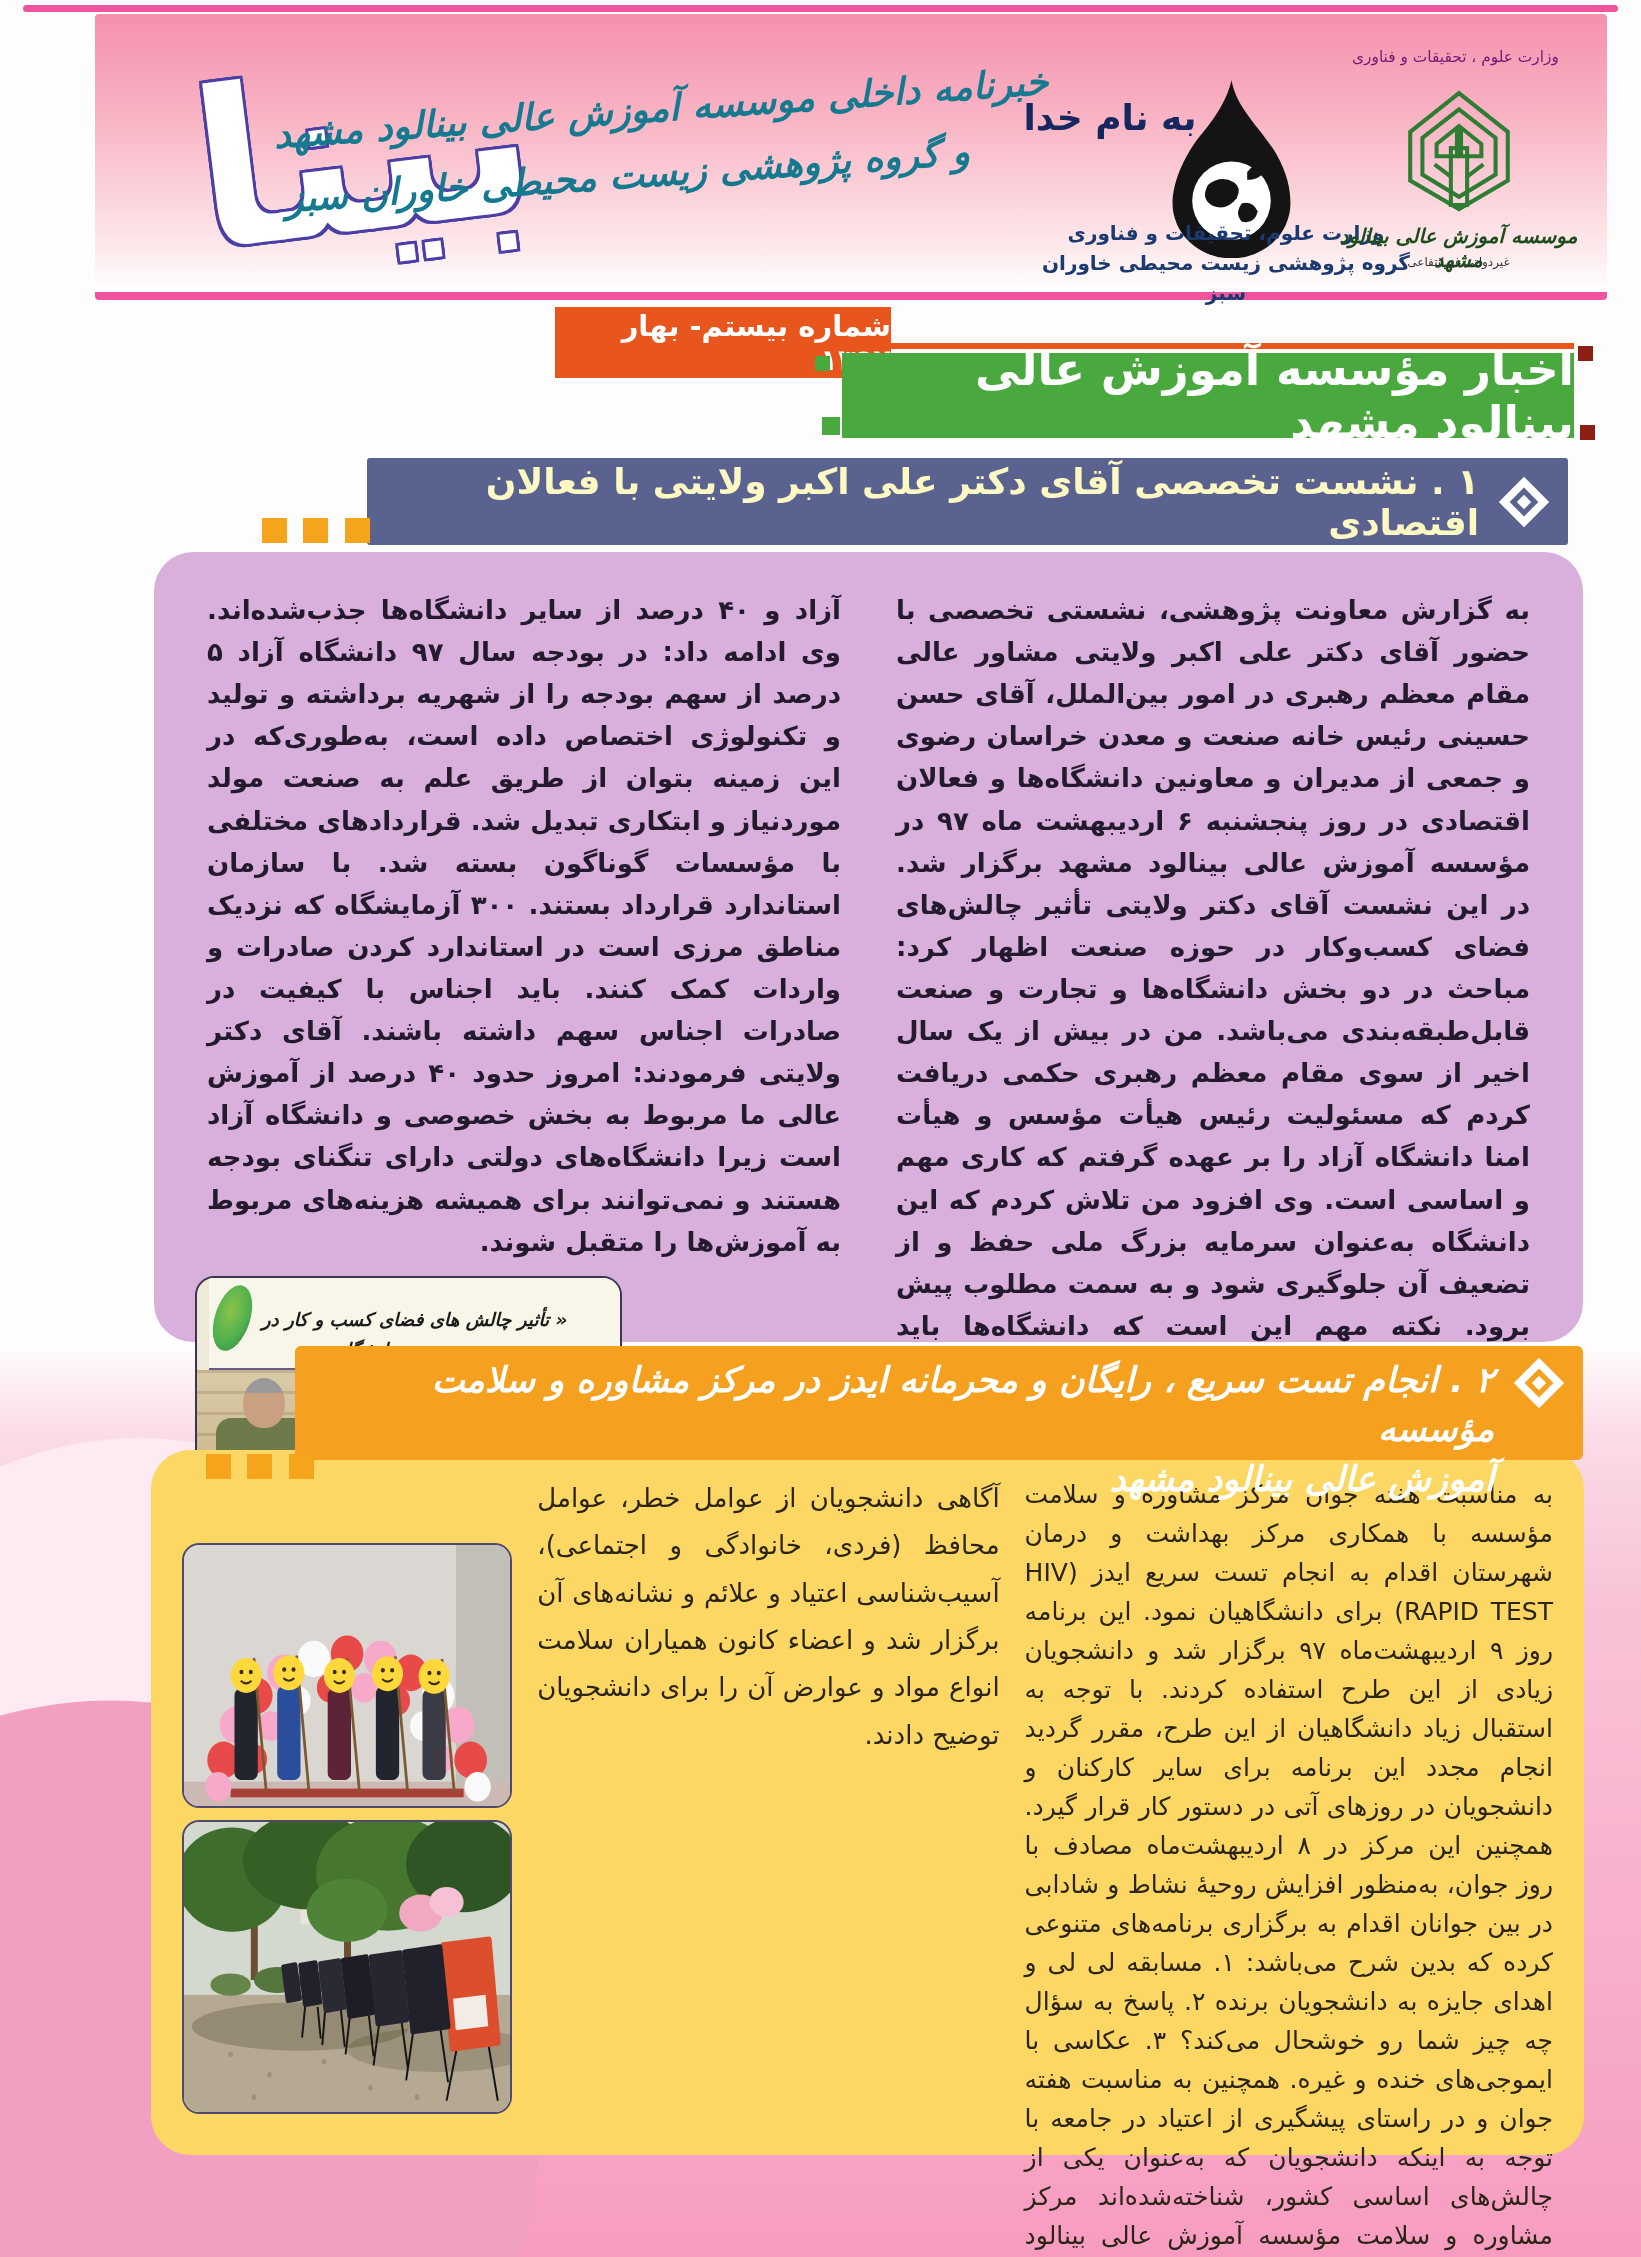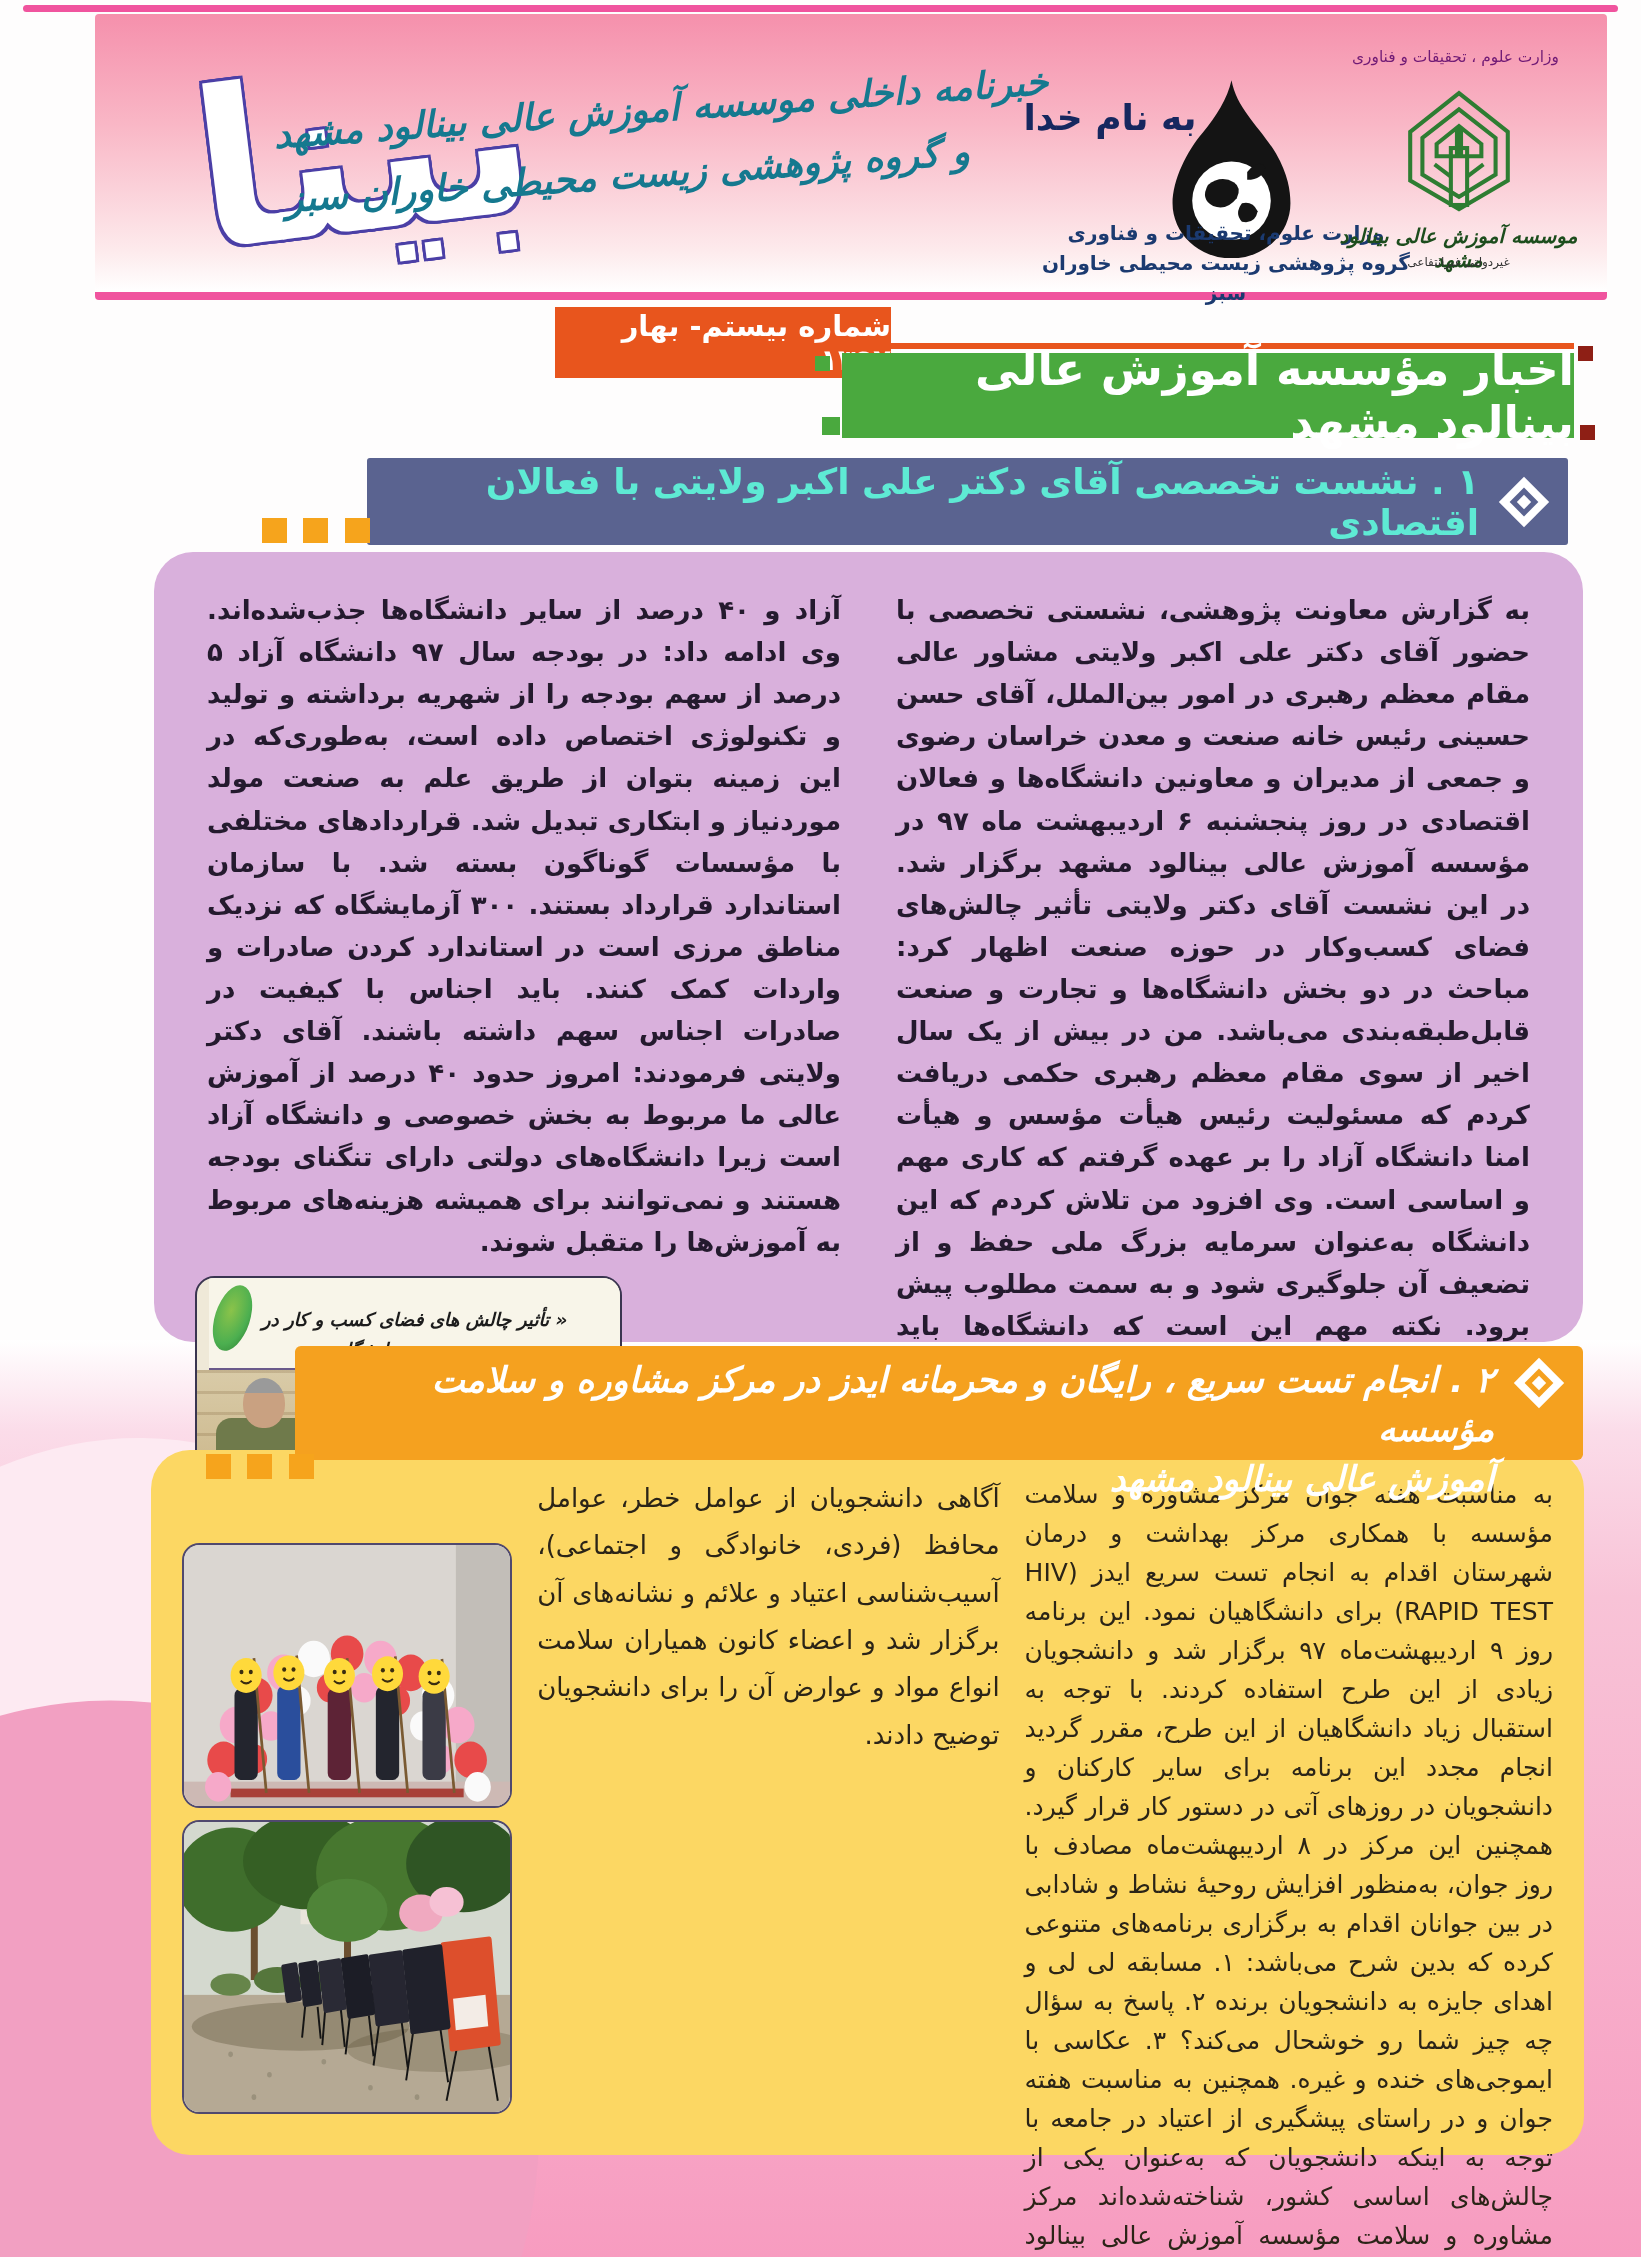--- a/index.html
+++ b/index.html
@@ -48,21 +48,21 @@
     color:#fff;font-size:45px;font-weight:bold;display:flex;align-items:center;justify-content:center;}
   .sq{position:absolute;z-index:3;}
   .sq-g1{left:815px;top:356px;width:14.5px;height:14.5px;background:#4aa93e;}
   .sq-g2{left:822px;top:417px;width:18.3px;height:18.3px;background:#4aa93e;}
   .sq-r1{left:1578px;top:346px;width:15.4px;height:15.4px;background:#8e1f15;}
   .sq-r2{left:1580px;top:425px;width:14.5px;height:14.5px;background:#8e1f15;}
   .sq-o{width:25px;height:25px;background:#f6a41c;}
 
   
   .s1bar{position:absolute;left:367px;top:458px;width:1201px;height:87px;background:#5a6390;border-radius:2.9px;
-    z-index:3;color:#5eead4;display:flex;align-items:center;padding:0 17.4px;box-sizing:border-box;}
+    z-index:3;color:#fef9c3;display:flex;align-items:center;padding:0 17.4px;box-sizing:border-box;}
   .bar-diamond{width:54px;height:54px;flex:0 0 auto;margin-left:17.4px;}
   .s1bar-text{flex:1;font-size:36px;font-weight:bold;text-align:right;}
   .s1body{position:absolute;left:154px;top:552px;width:1429px;height:790px;background:#d9b0dc;
     border-radius:39px;padding:25px 41px;box-sizing:border-box;z-index:2;}
   .cols{display:flex;gap:31px;height:100%;}
   .col{flex:1;font-size:26px;line-height:1.62;text-align:justify;color:#241a2e;}
   .col p{margin:12px;font-weight:bold;}
 
   
   .photo1{width:423px;height:311px;margin:13.5px auto 0 0;border:2.9px solid #3a3550;border-radius:19.3px;

